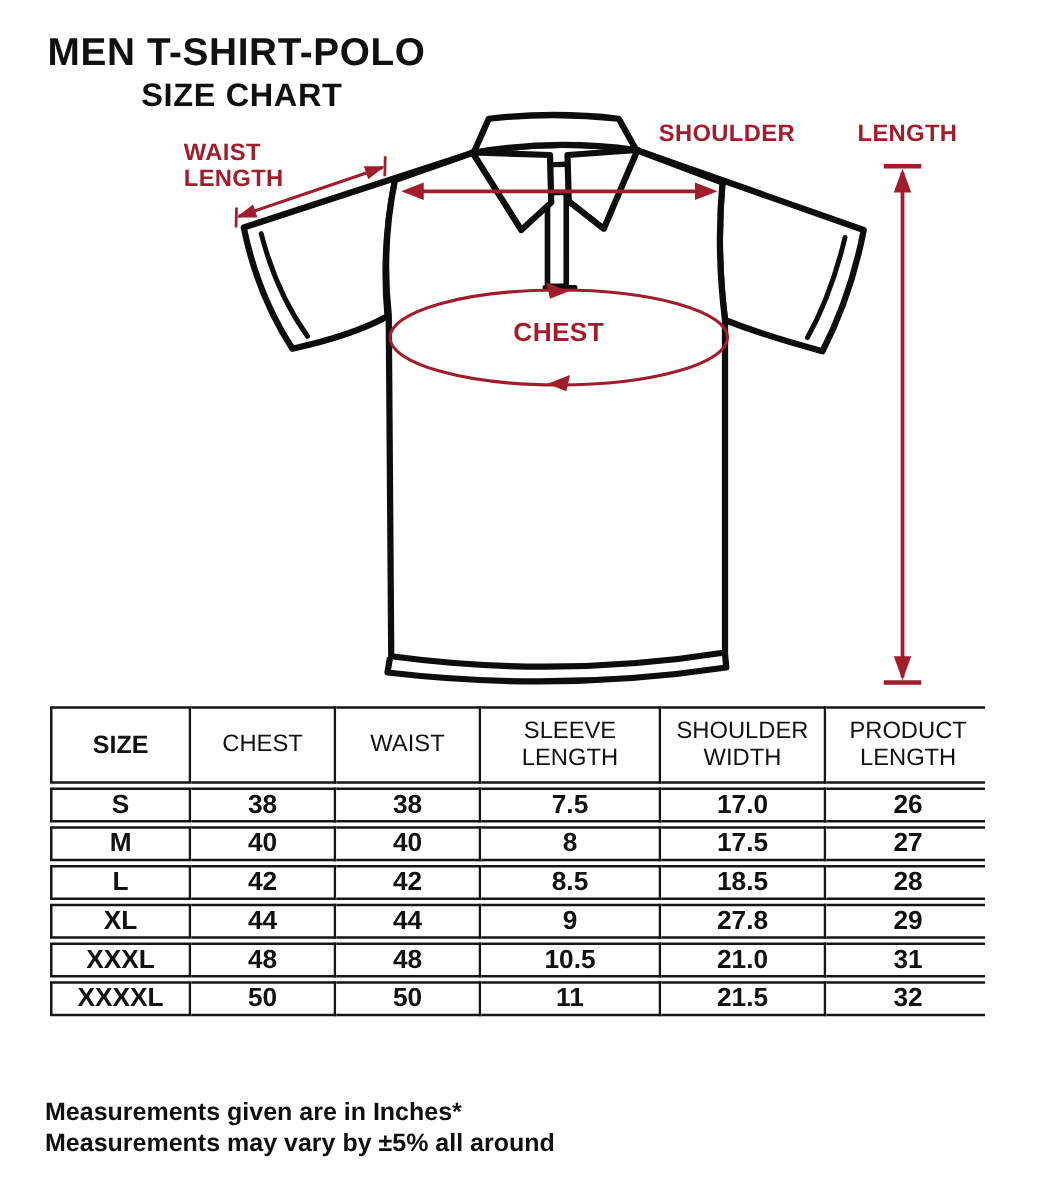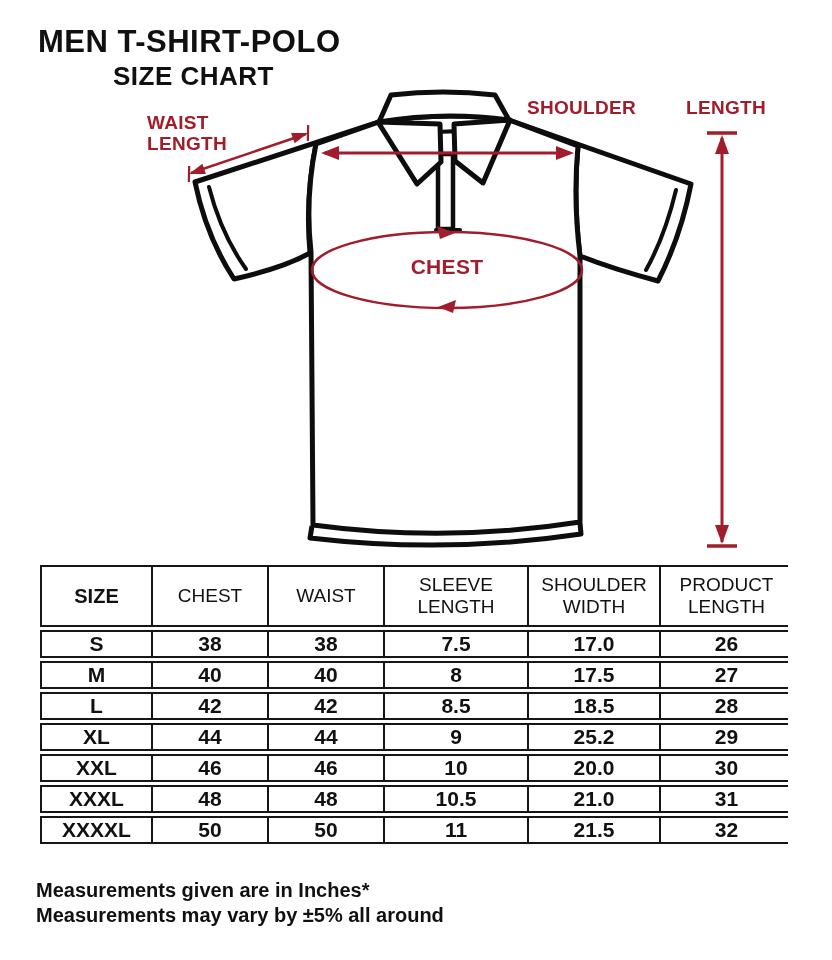--- a/index.html
+++ b/index.html
@@ -195,30 +195,22 @@
           <td>42</td>
           <td>8.5</td>
           <td>18.5</td>
           <td>28</td>
         </tr>
         <tr>
           <td>XL</td>
           <td>44</td>
           <td>44</td>
           <td>9</td>
-          <td>25.2</td>
+          <td>27.8</td>
           <td>29</td>
-        </tr>
-        <tr>
-          <td>XXL</td>
-          <td>46</td>
-          <td>46</td>
-          <td>10</td>
-          <td>20.0</td>
-          <td>30</td>
         </tr>
         <tr>
           <td>XXXL</td>
           <td>48</td>
           <td>48</td>
           <td>10.5</td>
           <td>21.0</td>
           <td>31</td>
         </tr>
         <tr>

